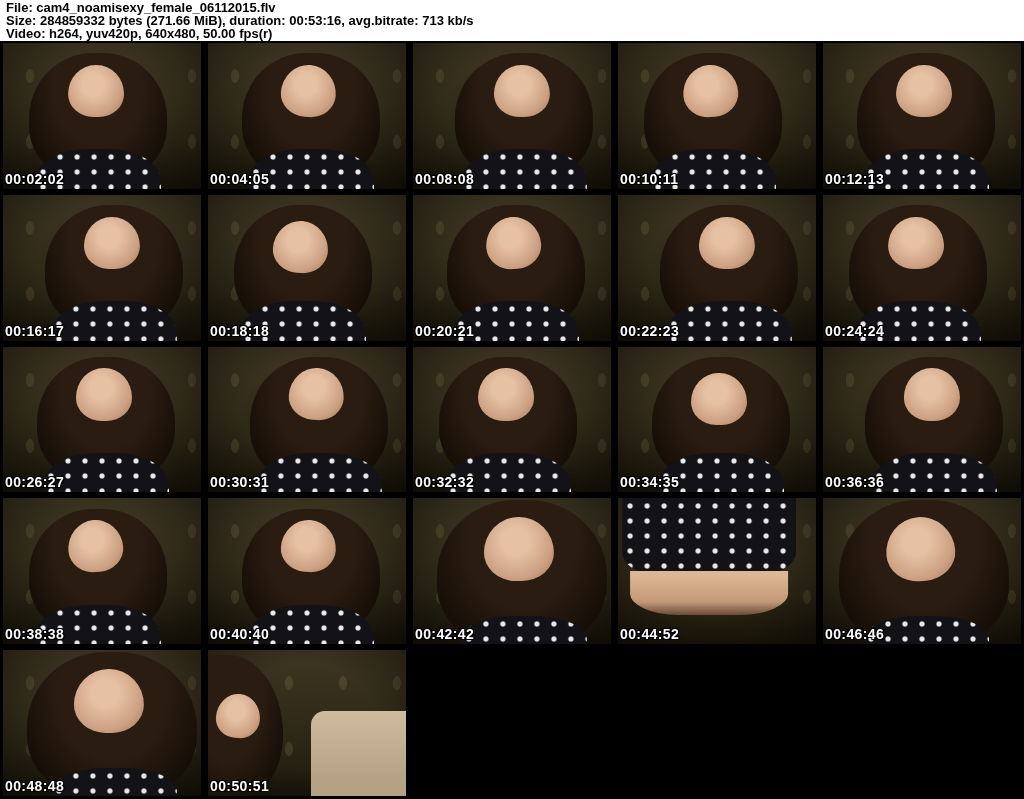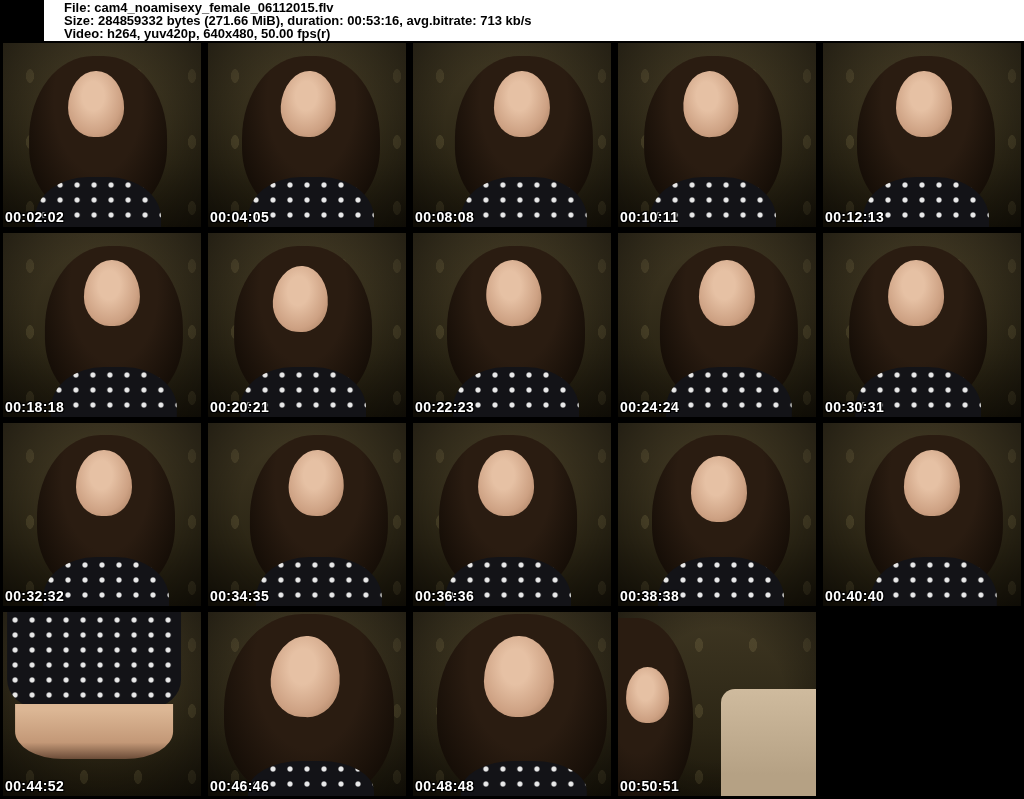--- a/index.html
+++ b/index.html
@@ -6,21 +6,21 @@
   body{
     width:1024px;height:799px;overflow:hidden;
     font-family:"Liberation Sans",sans-serif;
   }
   .sheet{width:1024px;height:799px;display:flex;flex-direction:column;background:#000;}
 
   
   .hdr{
     background:#ffffff;color:#000000;
     font-size:13px;line-height:13px;font-weight:700;
-    padding:1px 0 1px 20px;letter-spacing:0;margin-left:44px;
+    padding:1px 0 1px 6px;letter-spacing:0;
   }
   .hdr .hline{white-space:nowrap;}
 
   
   .grid{
     flex:1;display:grid;
     grid-template-columns:repeat(5,1fr);
     grid-auto-rows:1fr;
     gap:6px 7px;
     padding:2px 3px 3px 3px;
@@ -145,20 +145,29 @@
     <div class="wall"></div>
     <div class="person">
       <div class="hair"></div>
       <div class="face"></div>
       <div class="shirt"></div>
     </div>
     <figcaption class="ts">00:12:13</figcaption>
   </figure>
 
 
+  <figure class="thumb" data-variant="portrait">
+    <div class="wall"></div>
+    <div class="person">
+      <div class="hair"></div>
+      <div class="face"></div>
+      <div class="shirt"></div>
+    </div>
+    <figcaption class="ts">00:16:17</figcaption>
+  </figure>
 
   <figure class="thumb" data-variant="portrait">
     <div class="wall"></div>
     <div class="person">
       <div class="hair"></div>
       <div class="face"></div>
       <div class="shirt"></div>
     </div>
     <figcaption class="ts">00:18:18</figcaption>
   </figure>
@@ -186,20 +195,29 @@
   <figure class="thumb" data-variant="portrait">
     <div class="wall"></div>
     <div class="person">
       <div class="hair"></div>
       <div class="face"></div>
       <div class="shirt"></div>
     </div>
     <figcaption class="ts">00:24:24</figcaption>
   </figure>
 
+  <figure class="thumb" data-variant="portrait">
+    <div class="wall"></div>
+    <div class="person">
+      <div class="hair"></div>
+      <div class="face"></div>
+      <div class="shirt"></div>
+    </div>
+    <figcaption class="ts">00:26:27</figcaption>
+  </figure>
 
 
   <figure class="thumb" data-variant="portrait">
     <div class="wall"></div>
     <div class="person">
       <div class="hair"></div>
       <div class="face"></div>
       <div class="shirt"></div>
     </div>
     <figcaption class="ts">00:30:31</figcaption>
@@ -248,20 +266,29 @@
   <figure class="thumb" data-variant="portrait">
     <div class="wall"></div>
     <div class="person">
       <div class="hair"></div>
       <div class="face"></div>
       <div class="shirt"></div>
     </div>
     <figcaption class="ts">00:40:40</figcaption>
   </figure>
 
+  <figure class="thumb" data-variant="closeup">
+    <div class="wall"></div>
+    <div class="person">
+      <div class="hair"></div>
+      <div class="face"></div>
+      <div class="shirt"></div>
+    </div>
+    <figcaption class="ts">00:42:42</figcaption>
+  </figure>
 
   <figure class="thumb" data-variant="torso">
     <div class="wall"></div>
     <div class="person">
 
       <div class="shirt"></div>
     </div>
     <figcaption class="ts">00:44:52</figcaption>
   </figure>
 

